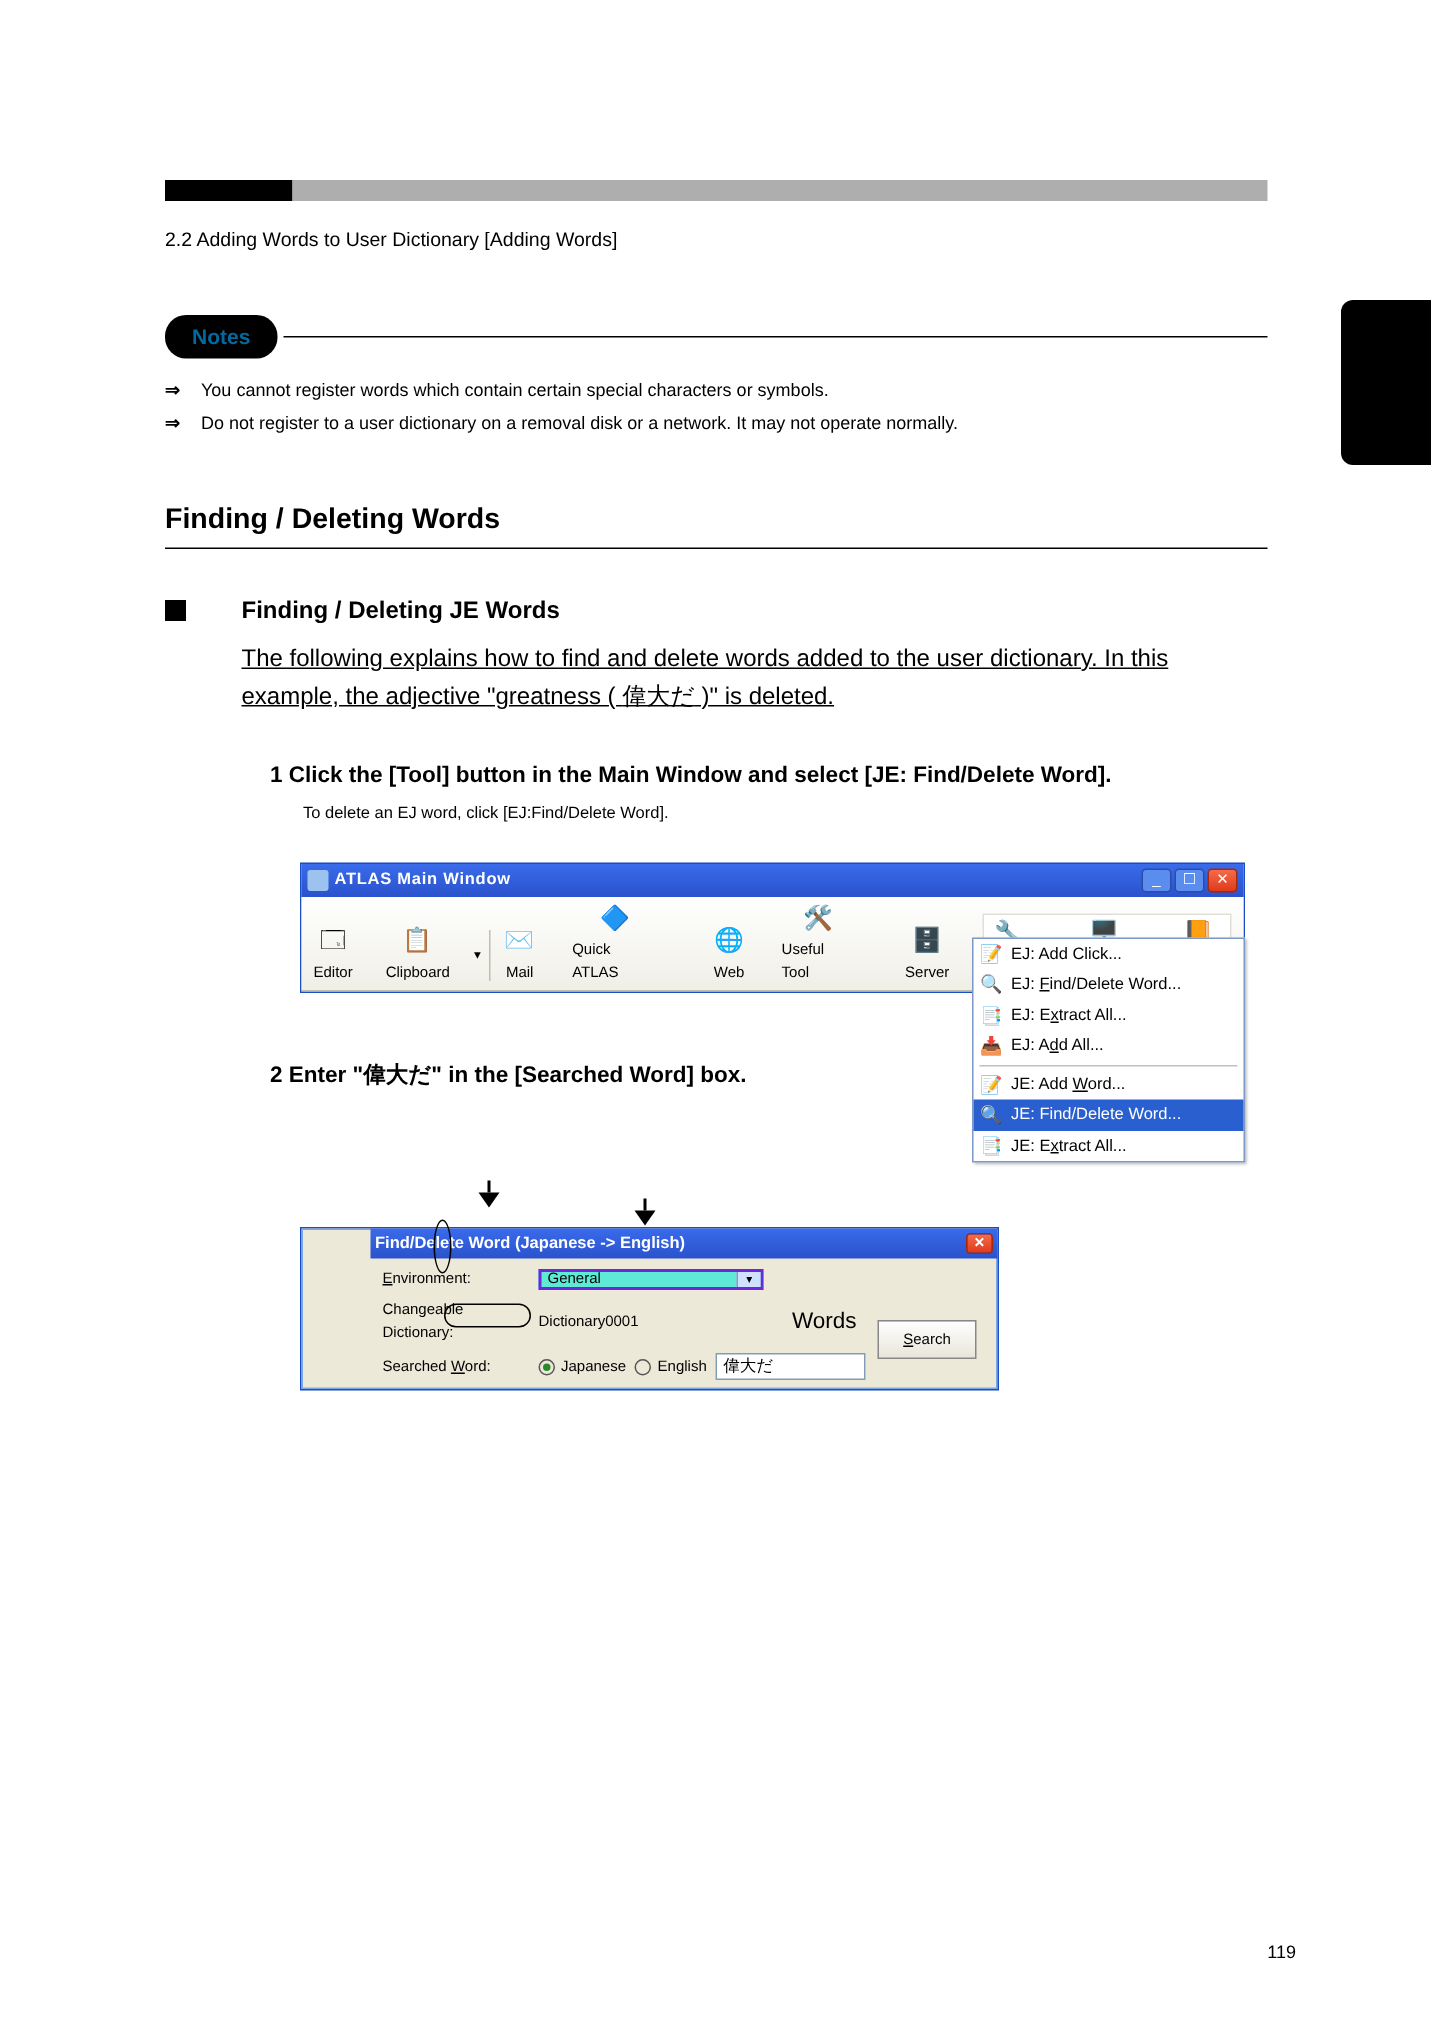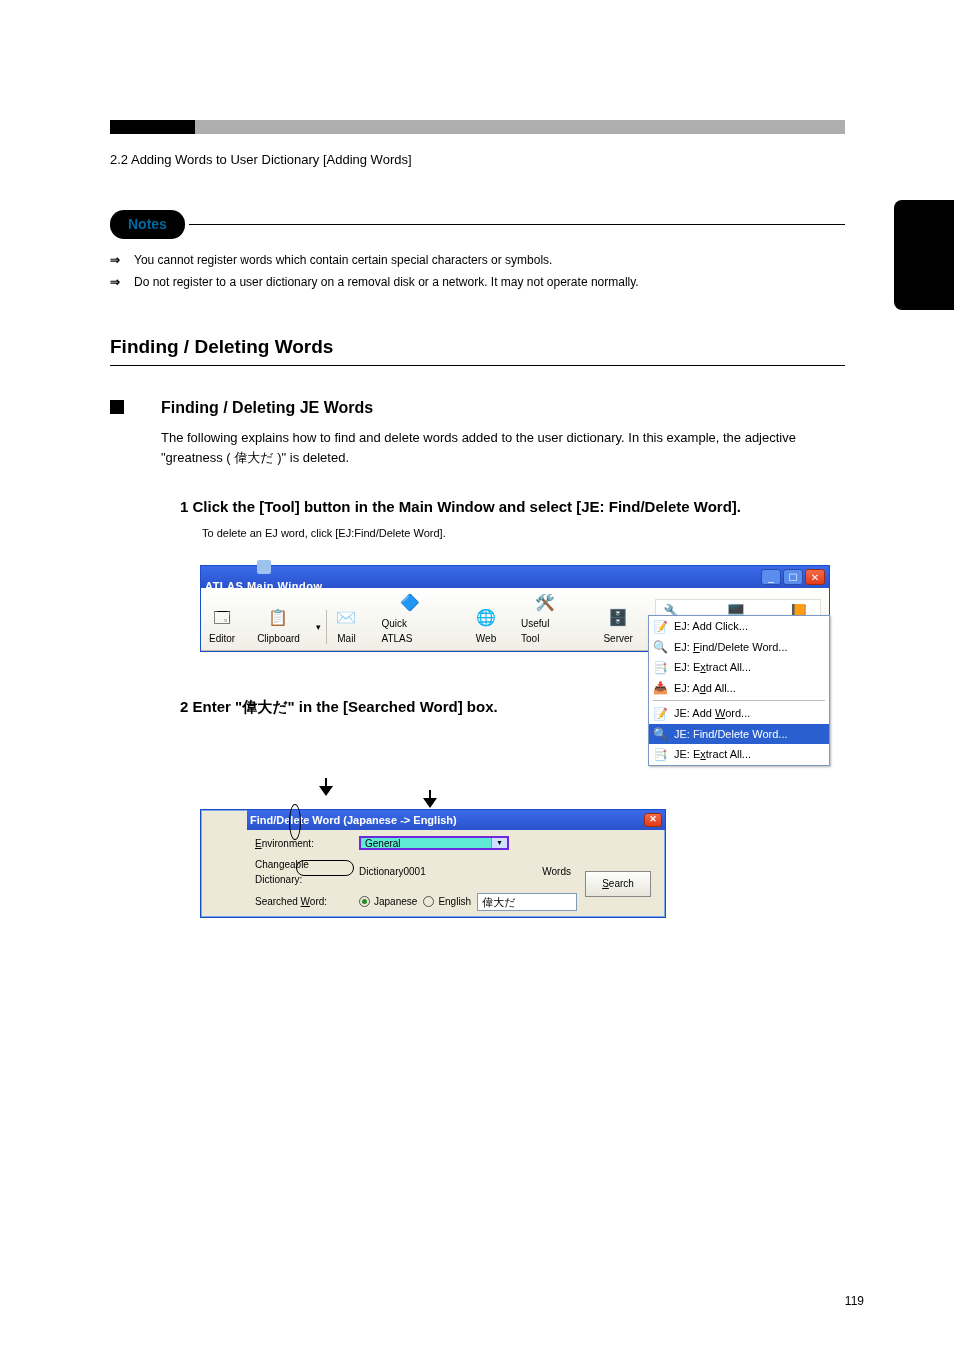--- a/index.html
+++ b/index.html
@@ -59,21 +59,21 @@
     font-size: 19px;
     font-weight: bold;
     border-bottom: 1.5px solid #000;
     padding-bottom: 4px;
   }
 
   .subsection { display:flex; margin-top: 30px; gap: 27px; }
   .bullet { width:14px; height:14px; background:#000; margin-top:4px; flex-shrink:0; }
   .sub-body { margin-left: 10px; }
   .sub-title { font-size:16px; font-weight:bold; margin-bottom:8px; }
-  .sub-text { font-size:13px; line-height:1.55; }
+  .sub-text { font-size:16px; line-height:1.55;text-decoration:underline; }
 
   .step { margin-top: 28px; margin-left: 70px; }
   .step-title { font-size:15px; font-weight:bold; margin-bottom:6px; }
   .step-note { font-size:11px; margin-left: 22px; }
 
   .screenshot-box {
     margin-top: 24px;
     margin-left: 90px;
     width: 630px;
     position: relative;
@@ -81,21 +81,21 @@
 
   
   .atlas-win { border: 1px solid #1a4ec8; background: #ece9d8; font-size:11px; }
   .titlebar {
     height: 22px;
     background: linear-gradient(#3a6bea, #2a52cc);
     color:#fff;
     display:flex; align-items:center; justify-content:space-between;
     padding: 0 4px;
   }
-  .titlebar .left { display:flex; align-items:center; gap:4px;flex-direction:column; }
+  .titlebar .left { display:flex; align-items:center; gap:4px; }
   .title-icon { width:14px; height:14px; background:#9cc3f0; border-radius:2px; }
   .title-text { font-weight:bold; letter-spacing:0.5px; font-size:11px; }
   .win-btns { display:flex; gap:2px; }
   .win-btn {
     width:20px; height:16px;
     background:#5a8dee; border:1px solid #2a4daa;
     border-radius:3px;
     color:#fff; font-size:10px;
     display:flex; align-items:center; justify-content:center;
     font-family: Arial;
@@ -209,21 +209,21 @@
     font-size:11px; padding-left:4px; display:flex; align-items:center;
   }
   .btn3d {
     height:26px;
     width:66px;
     border:1px solid #888;
     background: linear-gradient(#fefefe,#e8e6da);
     font-size:10px;
     display:flex; align-items:center; justify-content:center;
   }
-  .words-lbl { font-size:10px; text-align:center; }
+  .words-lbl { font-size:15px; text-align:center; }
 
   .callouts {
     position:absolute;
     top:0; left:0; width:100%; height:100%;
     pointer-events:none;
   }
   .ring {
     position:absolute;
     border:1.5px solid #000;
     border-radius:50%;

